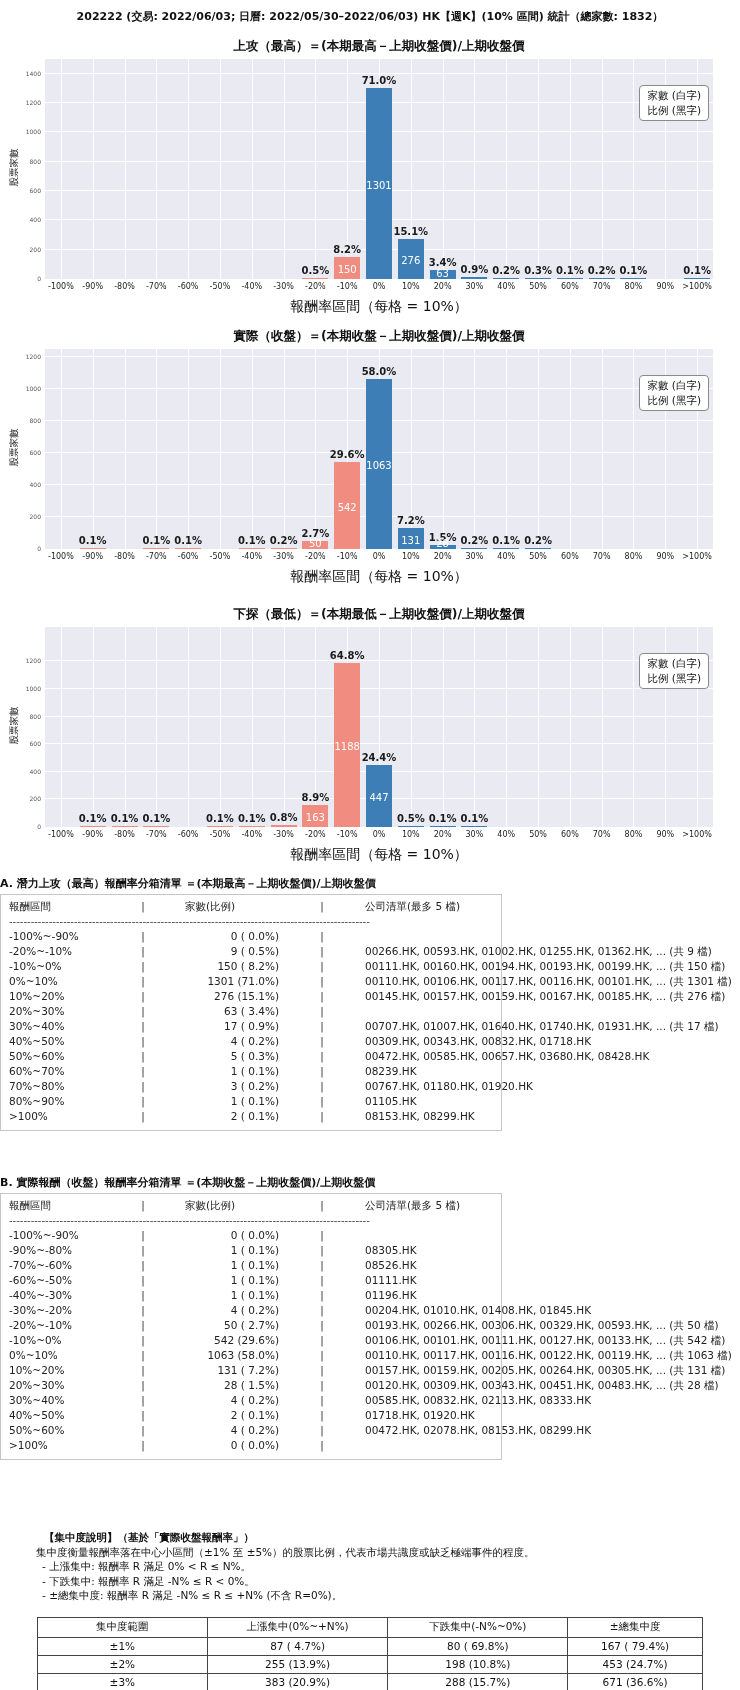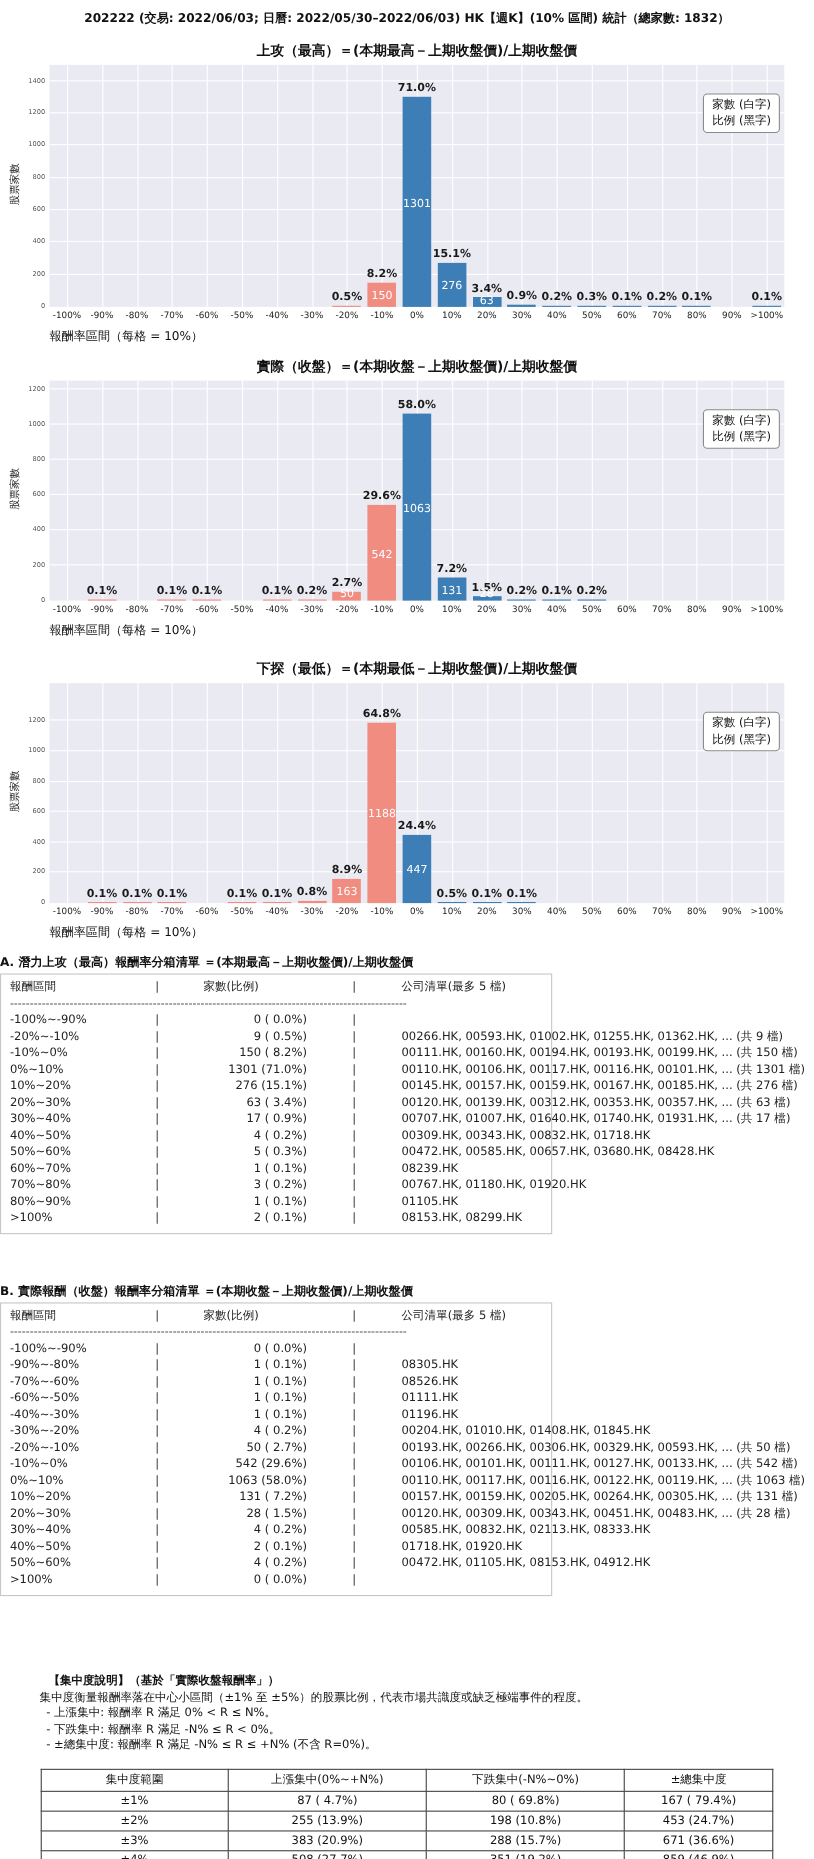--- a/index.html
+++ b/index.html
@@ -19,21 +19,21 @@
   .ph200 { height:200px; }
   .vgrid { position:absolute; top:0; bottom:0; width:1px; background:#ffffff; z-index:1; }
   .hgrid { position:absolute; left:0; right:0; height:1px; background:#ffffff; z-index:1; }
   .bar { position:absolute; bottom:0; width:26px; z-index:2; }
   .pct { position:absolute; width:44px; text-align:center; font-size:10px; font-weight:600; color:#1a1a1a; z-index:4; line-height:11px; }
   .cnt { position:absolute; width:32px; text-align:center; font-size:10px; color:#ffffff; z-index:4; line-height:11px; }
   .ytick { position:absolute; left:0; width:41px; text-align:right; font-size:6px; color:#555; line-height:6px; }
   .xtick { position:absolute; width:44px; text-align:center; font-size:8px; color:#222; }
   .ylabel { position:absolute; left:-26px; width:80px; top:calc(50% - 16px); text-align:center; transform:rotate(-90deg); font-size:9.5px; color:#222; }
   .legend { position:absolute; right:4px; top:4px; background:#fff; border:1px solid #8a8a8a; border-radius:4px; padding:2px 7px; font-size:10.5px; line-height:15px; color:#111; z-index:6;margin-top:22px; }
-  .xlabel { margin-left:45px; width:668px; text-align:left; font-size:11px; color:#111; margin-top:3px; }
+  .xlabel { margin-left:45px; width:668px; text-align:center; font-size:14px; color:#111; margin-top:3px; }
 
   .list-section { }
   .mt-a { margin-top:12px; }
   .mt-b { margin-top:44px; }
   .list-title { font-size:11px; font-weight:600; color:#111; margin-bottom:3px; }
   .list-box { width:502px; border:1px solid #c6c6c6; background:#fff; padding:4px 8px 6px 8px; }
   .list-row { display:grid; grid-template-columns:92px 10px 94px 12px 1fr; font-size:10.5px; line-height:15px; color:#222; white-space:nowrap;gap:37px; }
   .list-row .c2 { text-align:right; }
   .list-row.hdr .c2 { text-align:left; }
   .list-row .pipe { text-align:center; color:#333; }
@@ -394,21 +394,20 @@
           <span class="pipe">|</span>
           <span class="c2">276 (15.1%)</span>
           <span class="pipe">|</span>
           <span class="c3">00145.HK, 00157.HK, 00159.HK, 00167.HK, 00185.HK, ... (共 276 檔)</span>
         </div>
         <div class="list-row">
           <span class="c1">20%~30%</span>
           <span class="pipe">|</span>
           <span class="c2">63 ( 3.4%)</span>
           <span class="pipe">|</span>
-          <span class="c3">00120.HK, 00139.HK, 00312.HK, 00353.HK, 00357.HK, ... (共 63 檔)</span>
         </div>
         <div class="list-row">
           <span class="c1">30%~40%</span>
           <span class="pipe">|</span>
           <span class="c2">17 ( 0.9%)</span>
           <span class="pipe">|</span>
           <span class="c3">00707.HK, 01007.HK, 01640.HK, 01740.HK, 01931.HK, ... (共 17 檔)</span>
         </div>
         <div class="list-row">
           <span class="c1">40%~50%</span>
@@ -555,21 +554,21 @@
           <span class="pipe">|</span>
           <span class="c2">2 ( 0.1%)</span>
           <span class="pipe">|</span>
           <span class="c3">01718.HK, 01920.HK</span>
         </div>
         <div class="list-row">
           <span class="c1">50%~60%</span>
           <span class="pipe">|</span>
           <span class="c2">4 ( 0.2%)</span>
           <span class="pipe">|</span>
-          <span class="c3">00472.HK, 01105.HK, 08153.HK, 04912.HK</span>
+          <span class="c3">00472.HK, 02078.HK, 08153.HK, 08299.HK</span>
         </div>
         <div class="list-row">
           <span class="c1">&gt;100%</span>
           <span class="pipe">|</span>
           <span class="c2">0 ( 0.0%)</span>
           <span class="pipe">|</span>
           <span class="c3"></span>
         </div>
       </div>
   </section>

